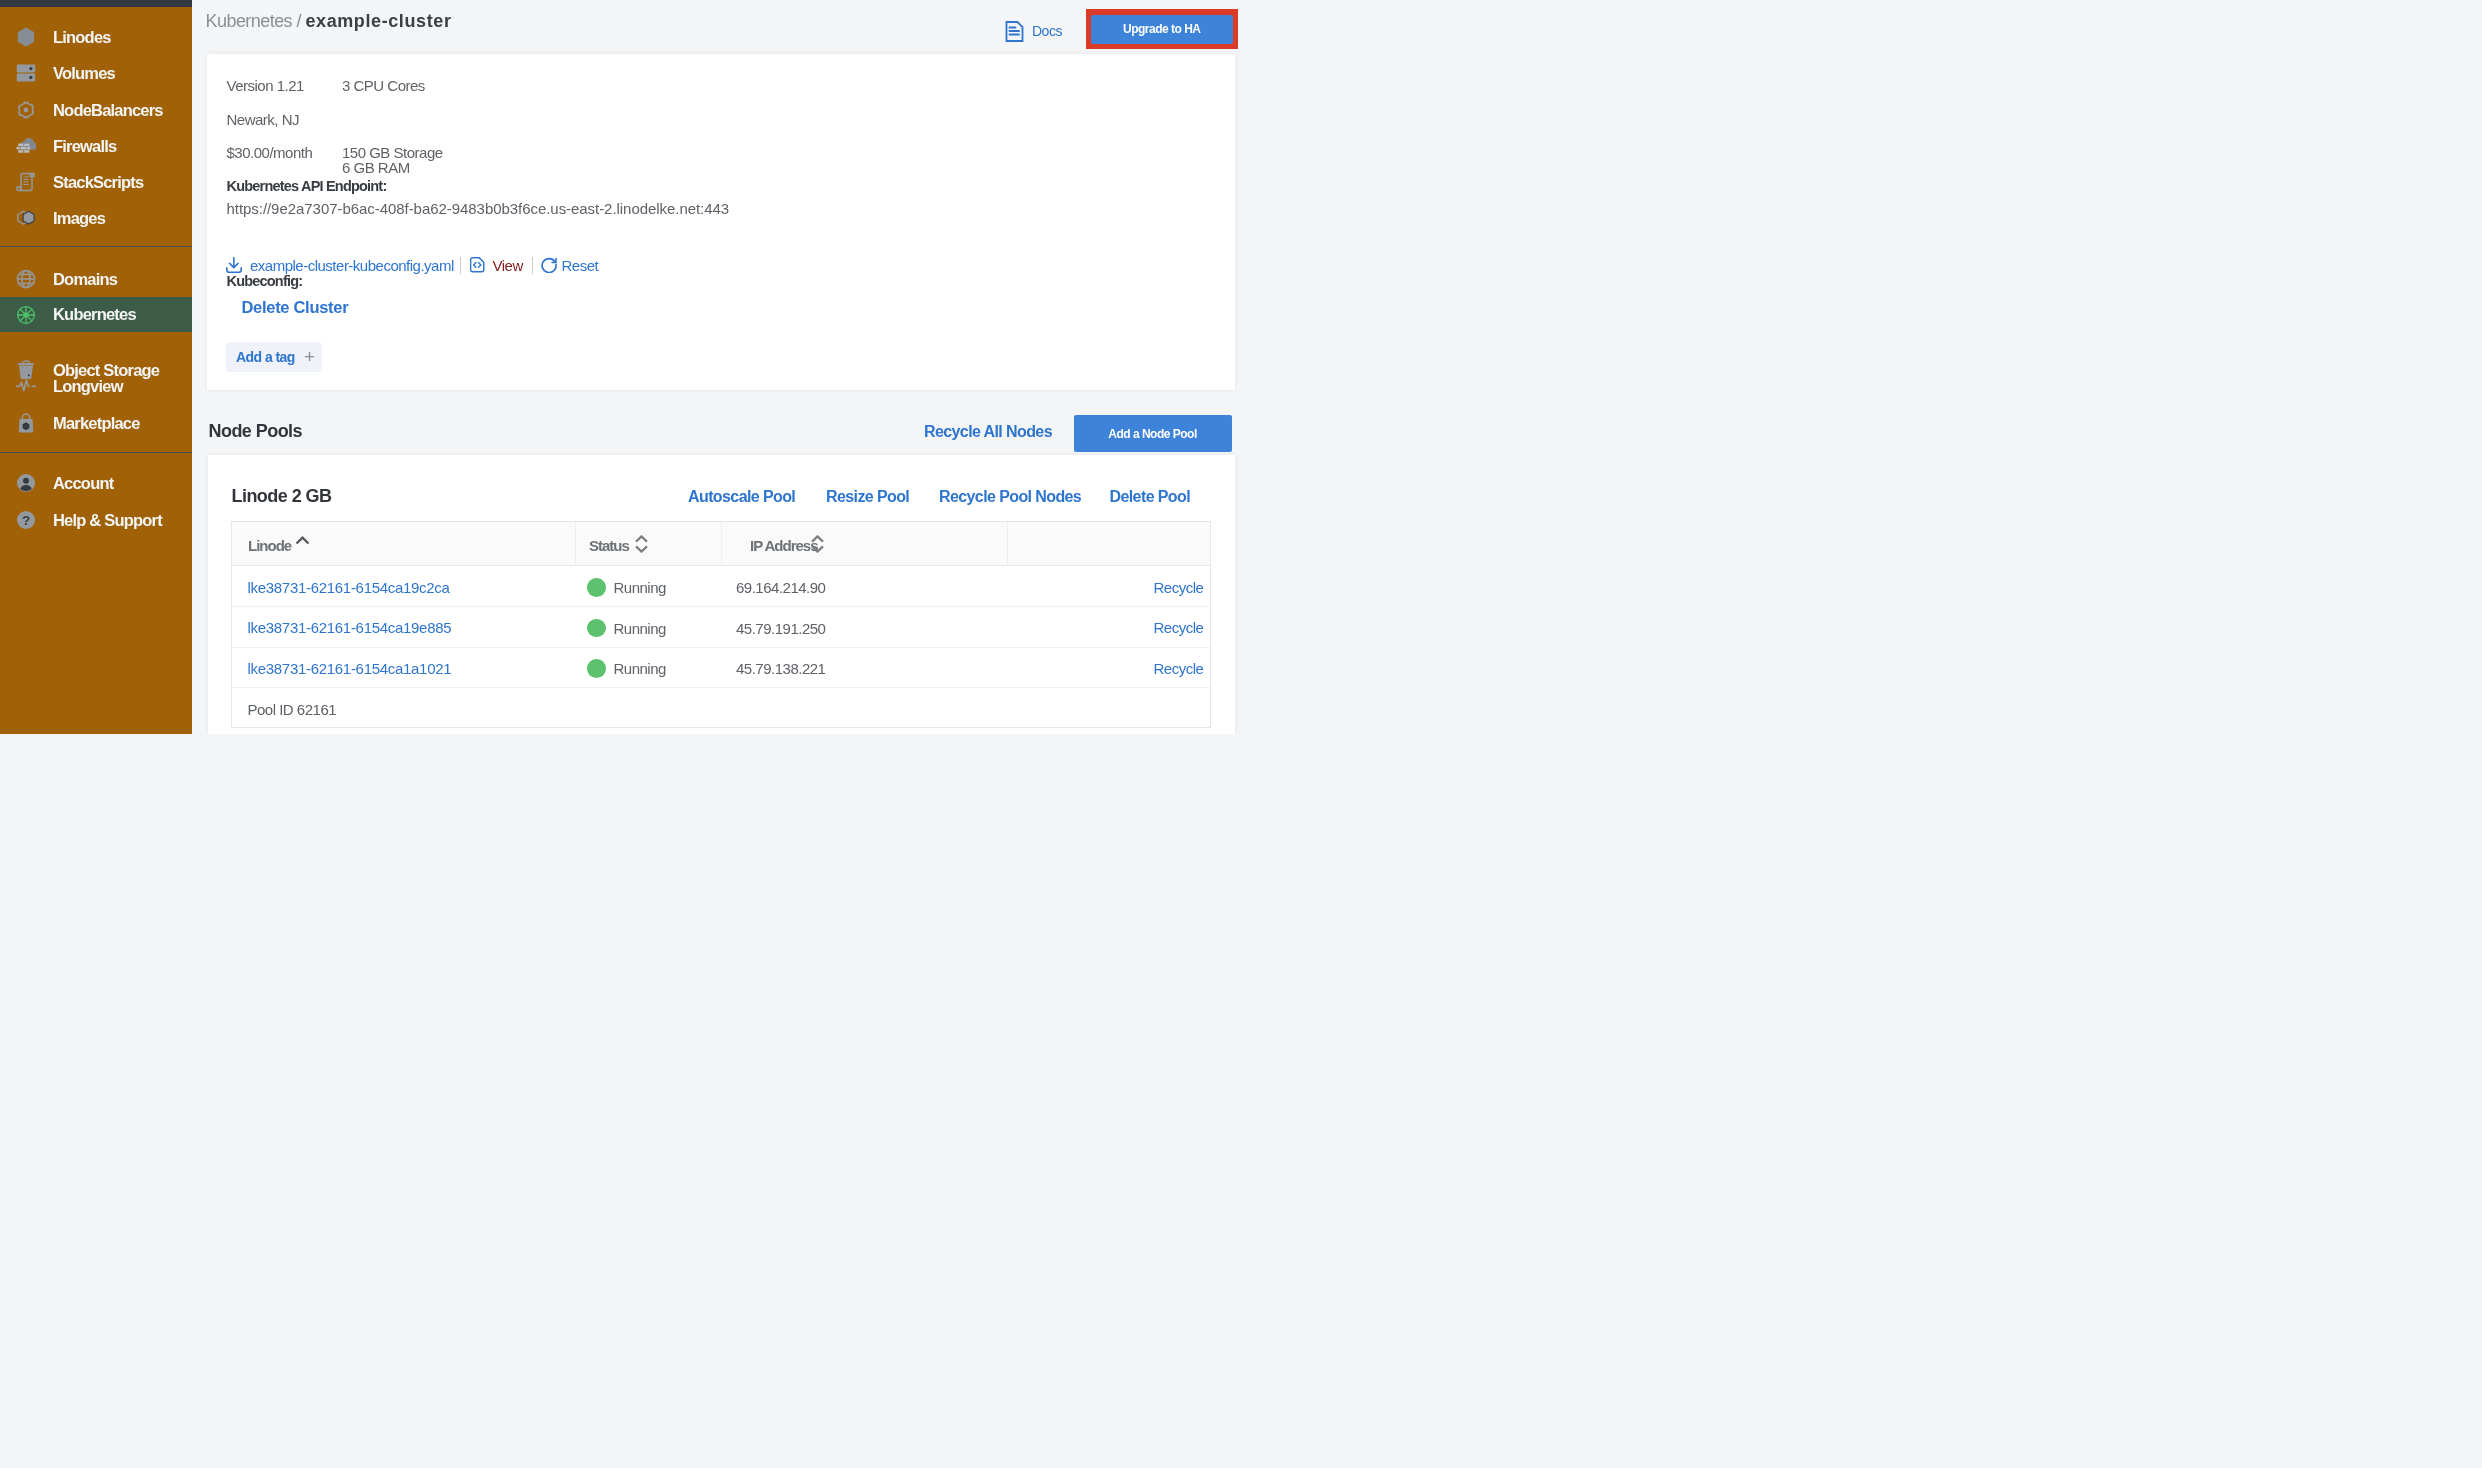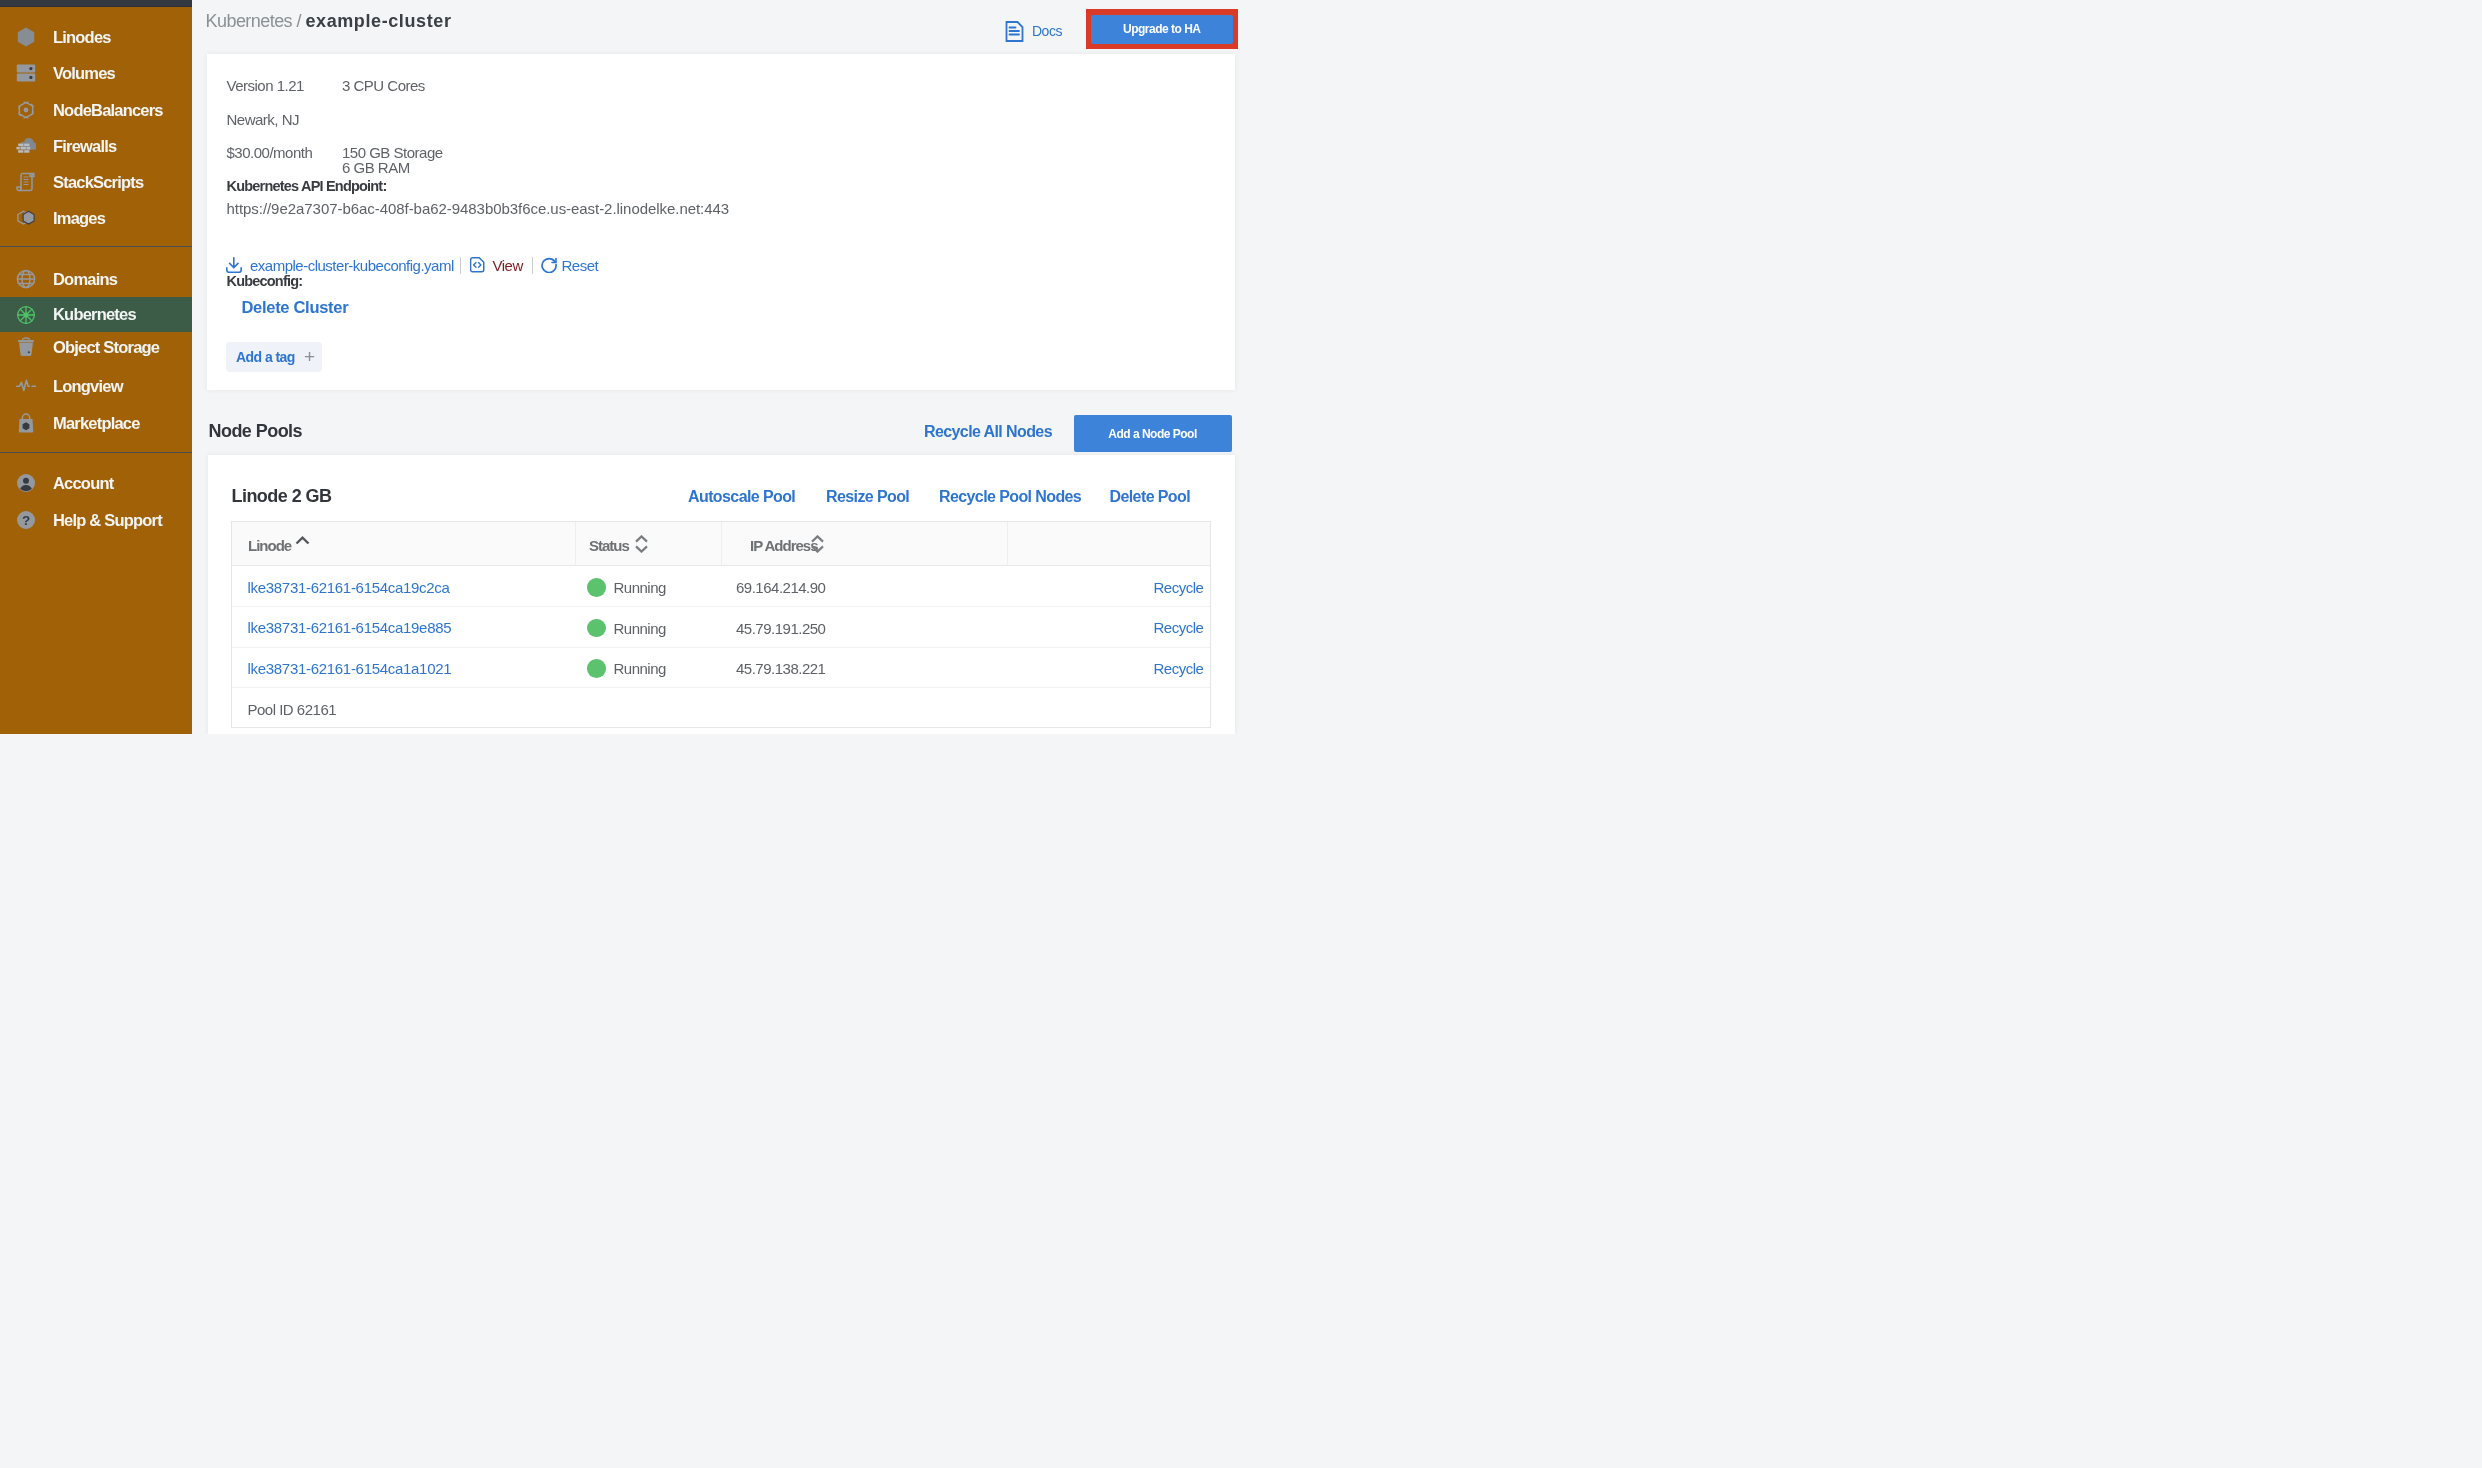--- a/index.html
+++ b/index.html
@@ -93,21 +93,21 @@
     <span>Domains</span>
   </div>
   <div class="nav sel" style="top:297px; height:34.5px;">
     <svg viewBox="0 0 20 20" fill="none" stroke="#4cc368" stroke-width="1.3" stroke-linecap="round">
       <circle cx="10" cy="10" r="8.3"></circle>
       <circle cx="10" cy="10" r="2.5" fill="#4cc368" stroke="none"></circle>
       <path d="M10 1.7v6 M10 12.3v6 M1.7 10h6 M12.3 10h6 M4.1 4.1l4.2 4.2 M11.7 11.7l4.2 4.2 M15.9 4.1l-4.2 4.2 M8.3 11.7l-4.2 4.2"></path>
     </svg>
     <span>Kubernetes</span>
   </div>
-  <div class="nav" style="top:329px;padding-left:33px;">
+  <div class="nav" style="top:352px;padding-left:33px;">
     <svg viewBox="0 0 20 20">
       <path d="M3 5.5h14l-1.6 12.2a1.5 1.5 0 0 1-1.5 1.3H6.1a1.5 1.5 0 0 1-1.5-1.3z" fill="#9499a0"></path>
       <rect x="2.2" y="3" width="15.6" height="2" fill="#9499a0"></rect>
       <path d="M6.5 2.8c0-1 1.6-1.8 3.5-1.8s3.5 0.8 3.5 1.8" fill="none" stroke="#9499a0" stroke-width="1.4"></path>
       <circle cx="12.8" cy="15.3" r="1" fill="#363a42"></circle>
     </svg>
     <span>Object Storage</span>
   </div>
   <div class="nav" style="top:368px;">
     <svg viewBox="0 0 20 20" fill="none" stroke="#9499a0" stroke-width="1.6" stroke-linecap="round" stroke-linejoin="round">

